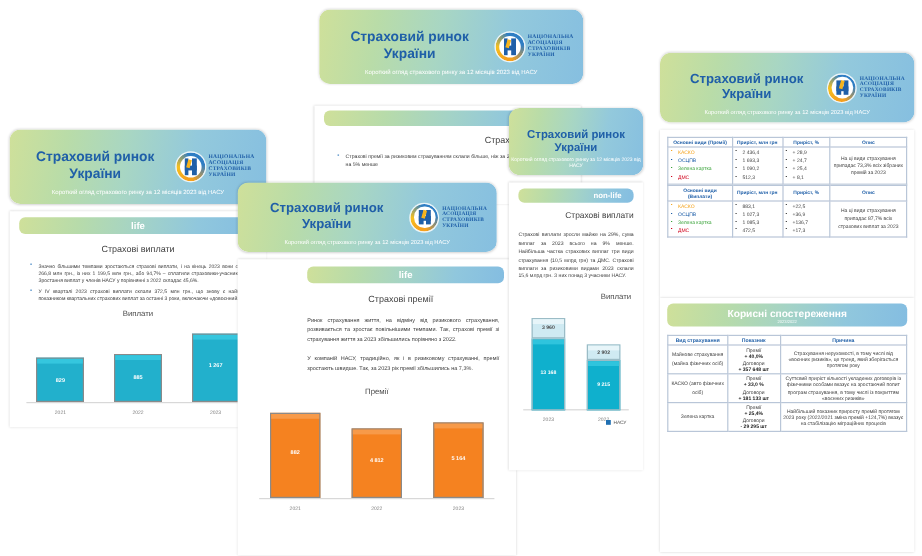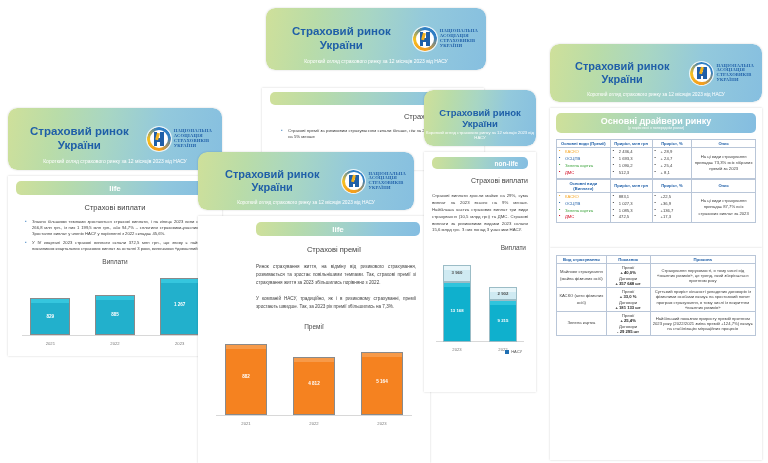--- a/index.html
+++ b/index.html
@@ -286,24 +286,20 @@
         <div>АСОЦІАЦІЯ</div>
         <div>СТРАХОВИКІВ</div>
         <div>УКРАЇНИ</div>
       </div>
     </div>
     <div class="banner-sub" style="bottom:5px;font-size:4.8px;">Короткий огляд страхового ринку за 12 місяців 2023 від НАСУ</div>
   </div>
 </div>
 
 <div class="slide sl-shadow" style="left:550px;top:108px;width:212px;height:140px;">
-  <div class="pill" style="margin:5px 6px 0 6px;height:20px;font-size:9px;">
-    <span>Основні драйвери ринку</span>
-    <span class="pill-sub" style="font-size:3.6px;">(у порівнянні з попереднім роком)</span>
-  </div>
 
   <table class="tbl" style="margin:6px 6px 0 6px;width:200px;font-size:4.2px;">
     <colgroup>
         <col style="width:27%">
         <col style="width:21%">
         <col style="width:20%">
         <col style="width:32%">
       </colgroup>
     <thead>
       <tr>
@@ -385,20 +381,24 @@
             <li><span>+17,3</span></li>
           </ul>
         </td>
         <td class="desc" style="line-height:1.45;">На ці види страхування припадає 87,7% всіх страхових виплат за 2023</td>
       </tr>
     </tbody>
   </table>
 </div>
 
 <div class="slide sl-shadow" style="left:550px;top:248px;width:212px;height:212px;">
+  <div class="pill" style="margin:5px 6px 0 6px;height:19px;font-size:8.5px;">
+    <span>Корисні спостереження</span>
+    <span class="pill-sub" style="font-size:3.4px;">2023/2022</span>
+  </div>
 
   <table class="tbl" style="margin:7px 6px 0 6px;width:200px;font-size:4.2px;">
     <colgroup>
         <col style="width:25%">
         <col style="width:22%">
         <col style="width:53%">
       </colgroup>
     <thead>
       <tr>
         <th style="font-size:4.3px;">Вид страхування</th>

